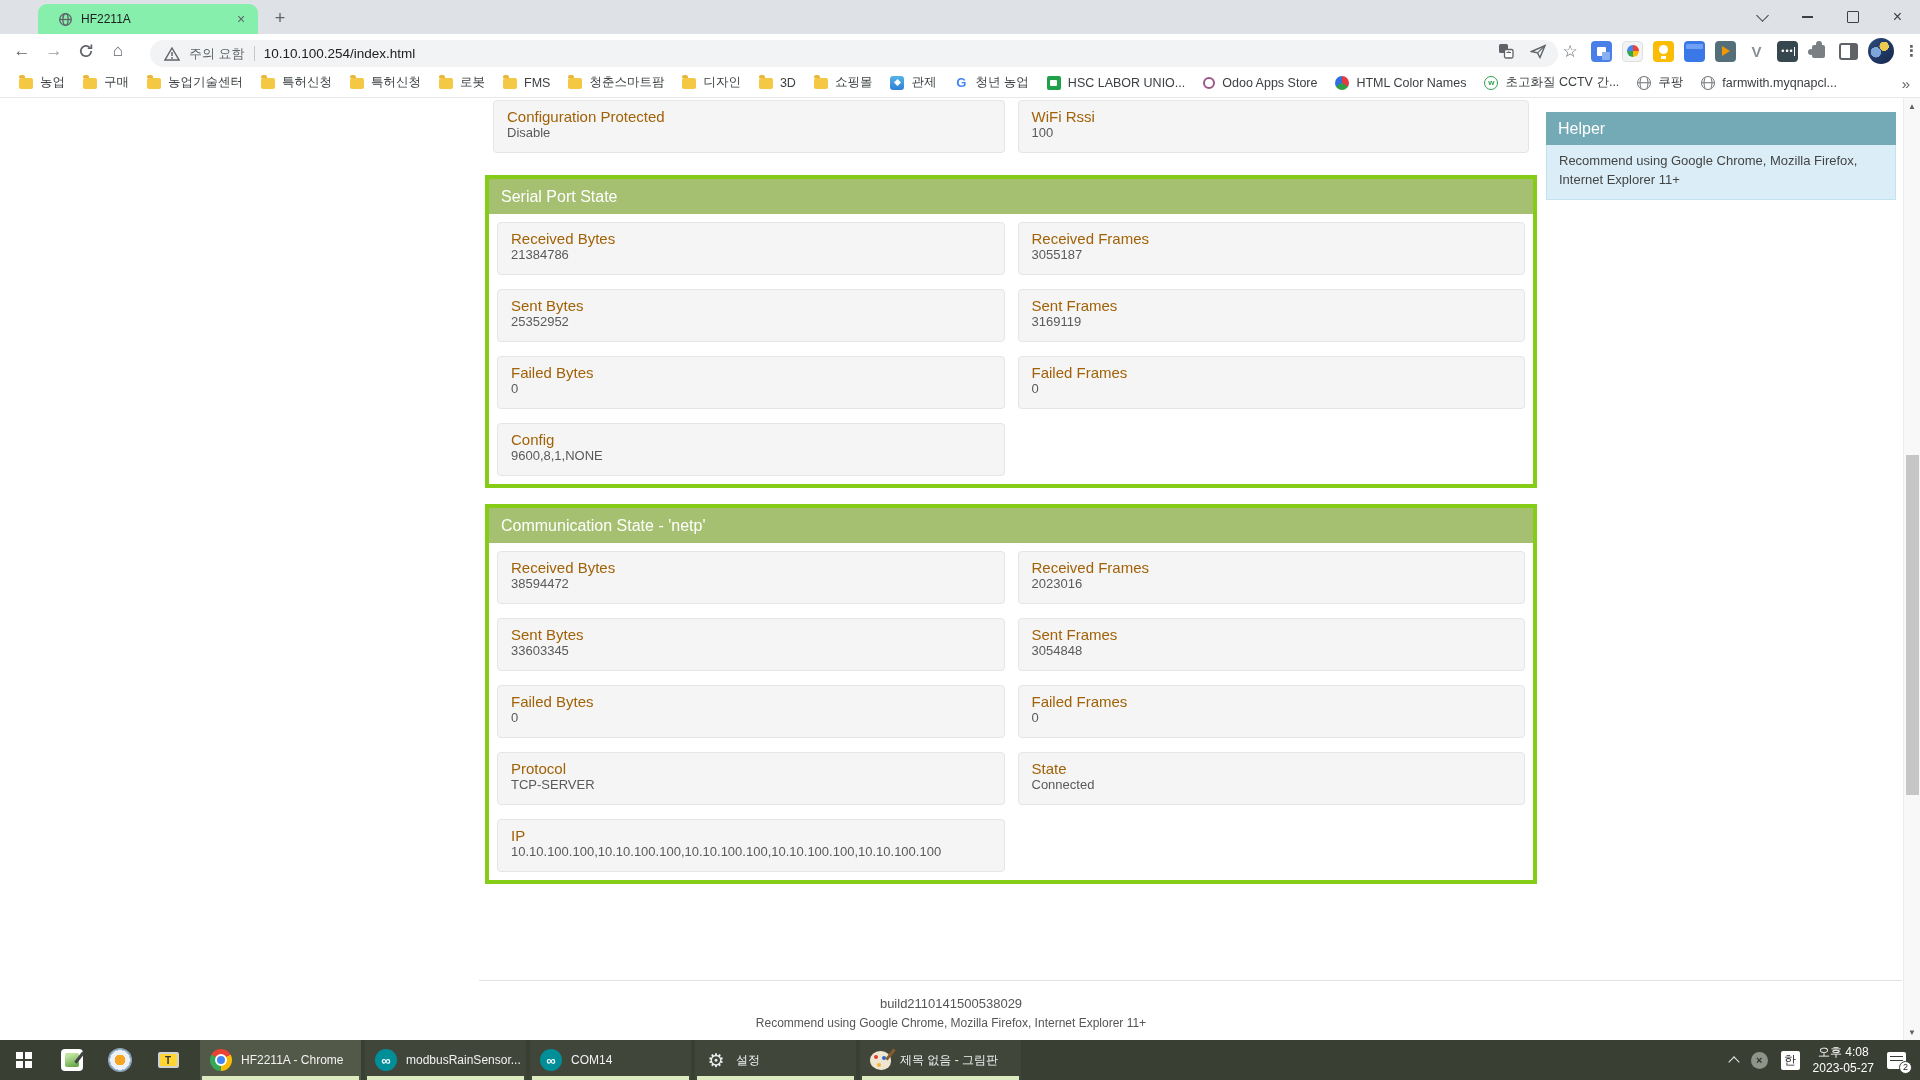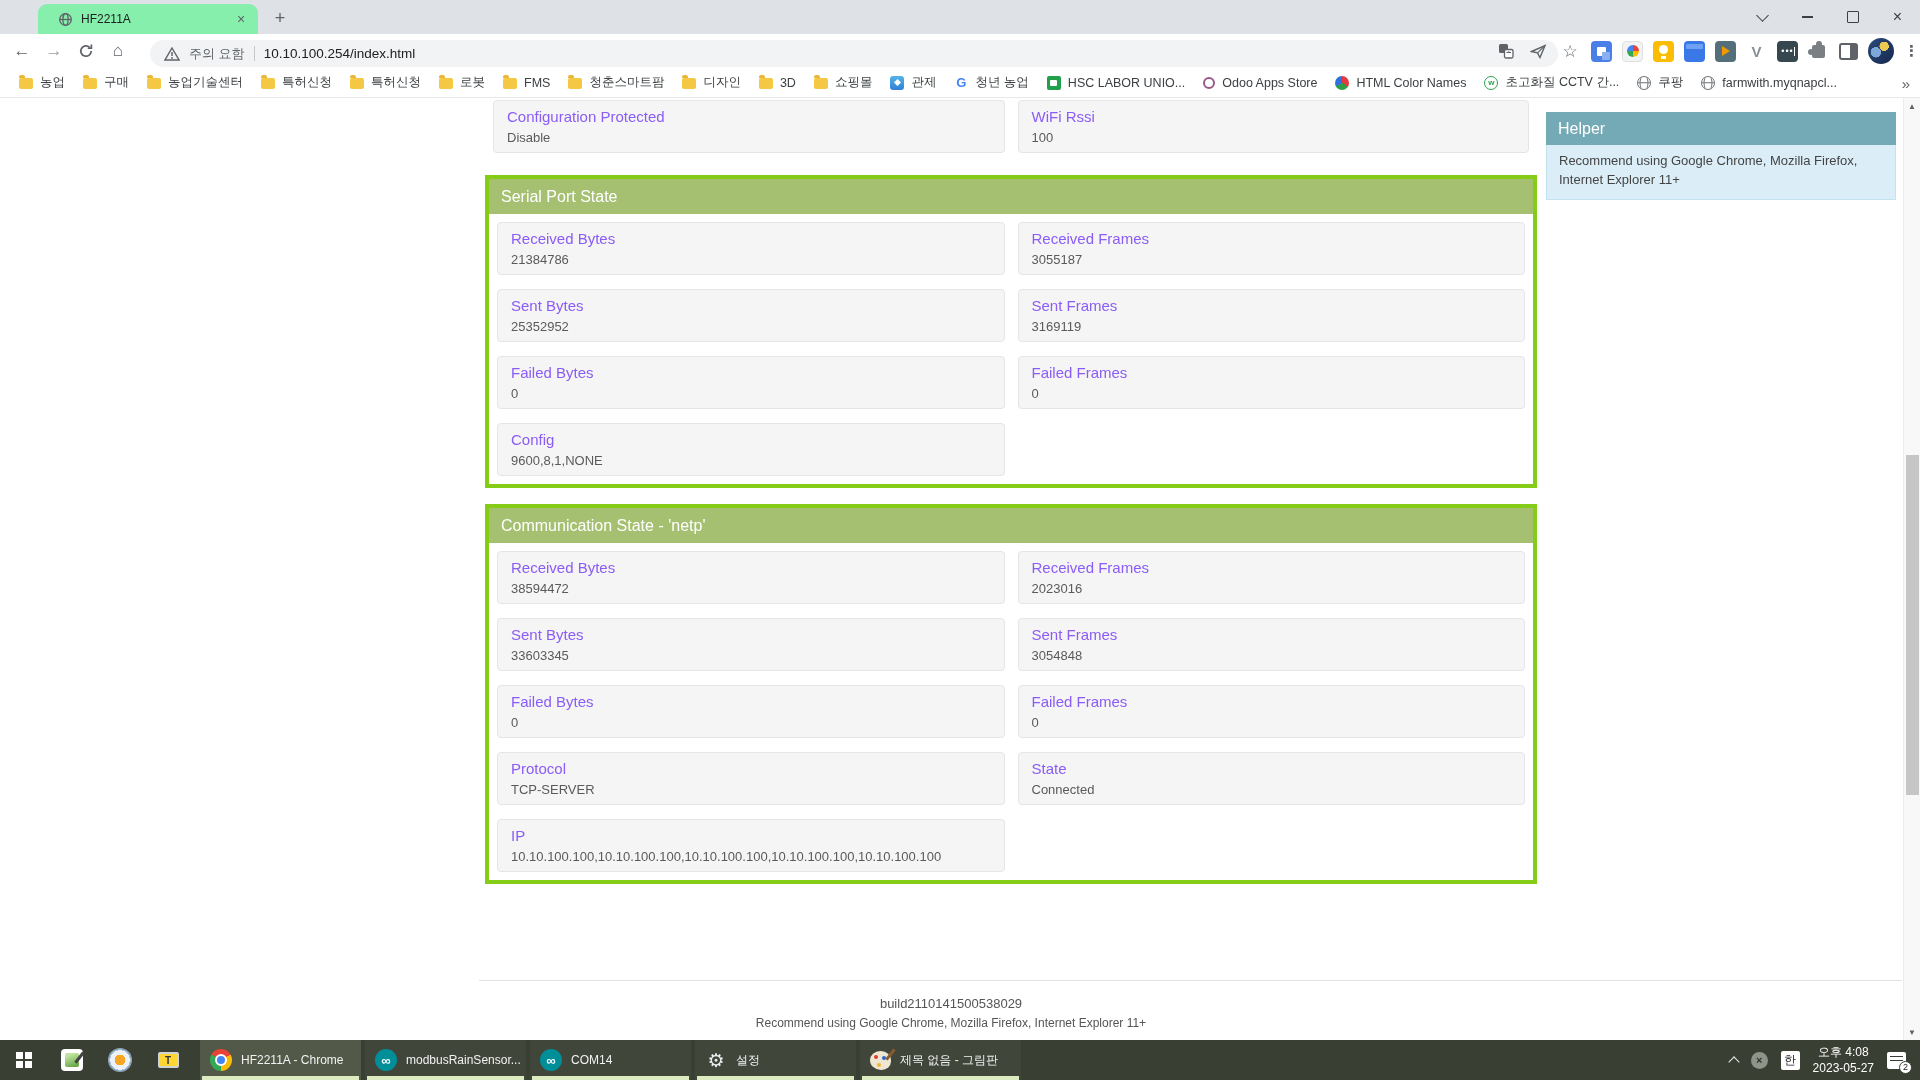--- a/index.html
+++ b/index.html
@@ -96,22 +96,22 @@
   .bm-icon.i-globe::after{content:"";position:absolute;left:50%;top:-2px;bottom:-2px;width:7px;transform:translateX(-50%);
       border:1.5px solid #6f7479;border-radius:50%}
   .bm-overflow{margin-left:auto;margin-right:10px;color:#5f6368;font-size:15px}
 
   
   .main-col{position:absolute;left:485px;top:100px;width:1052px}
   .grid{display:grid;grid-template-columns:1fr 1fr;gap:12px 13px}
   .topgrid{padding:0 8px;margin-bottom:22px}
   .boxgrid{padding:8px;gap:14px 13px}
   .card{background:#f5f5f5;border:1px solid #e5e5e5;border-radius:4px;height:53px;padding:7px 13px;overflow:hidden}
-  .card-label{font-size:15px;color:#8b5cf6;white-space:nowrap}
-  .card-value{font-size:13px;color:#5a5a5a;margin-top:5px;white-space:nowrap}
+  .card-label{font-size:15px;color:#a16207;white-space:nowrap}
+  .card-value{font-size:13px;color:#5a5a5a;white-space:nowrap}
   .box{border:4px solid #84cc16;border-radius:0}
   .box + .box{margin-top:16px}
   .box-header{height:35px;line-height:35px;background:#a6c072;color:#fff;font-size:16px;font-weight:500;padding-left:12px}
 
   .helper{position:absolute;left:1546px;top:112px;width:350px}
   .helper-header{height:33px;line-height:33px;background:#74a9b6;color:#fff;font-size:16px;font-weight:400;padding-left:12px}
   .helper-body{background:#dbeef7;border:1px solid #c2e3f0;border-top:none;padding:7px 12px 9px;font-size:13px;color:#444;line-height:1.45}
 
   .footer-line{position:absolute;top:980px;left:479px;width:1423px;border-top:1px solid #e2e2e2}
   .footer-text{position:absolute;top:996px;left:0;width:1902px;text-align:center;color:#555}

